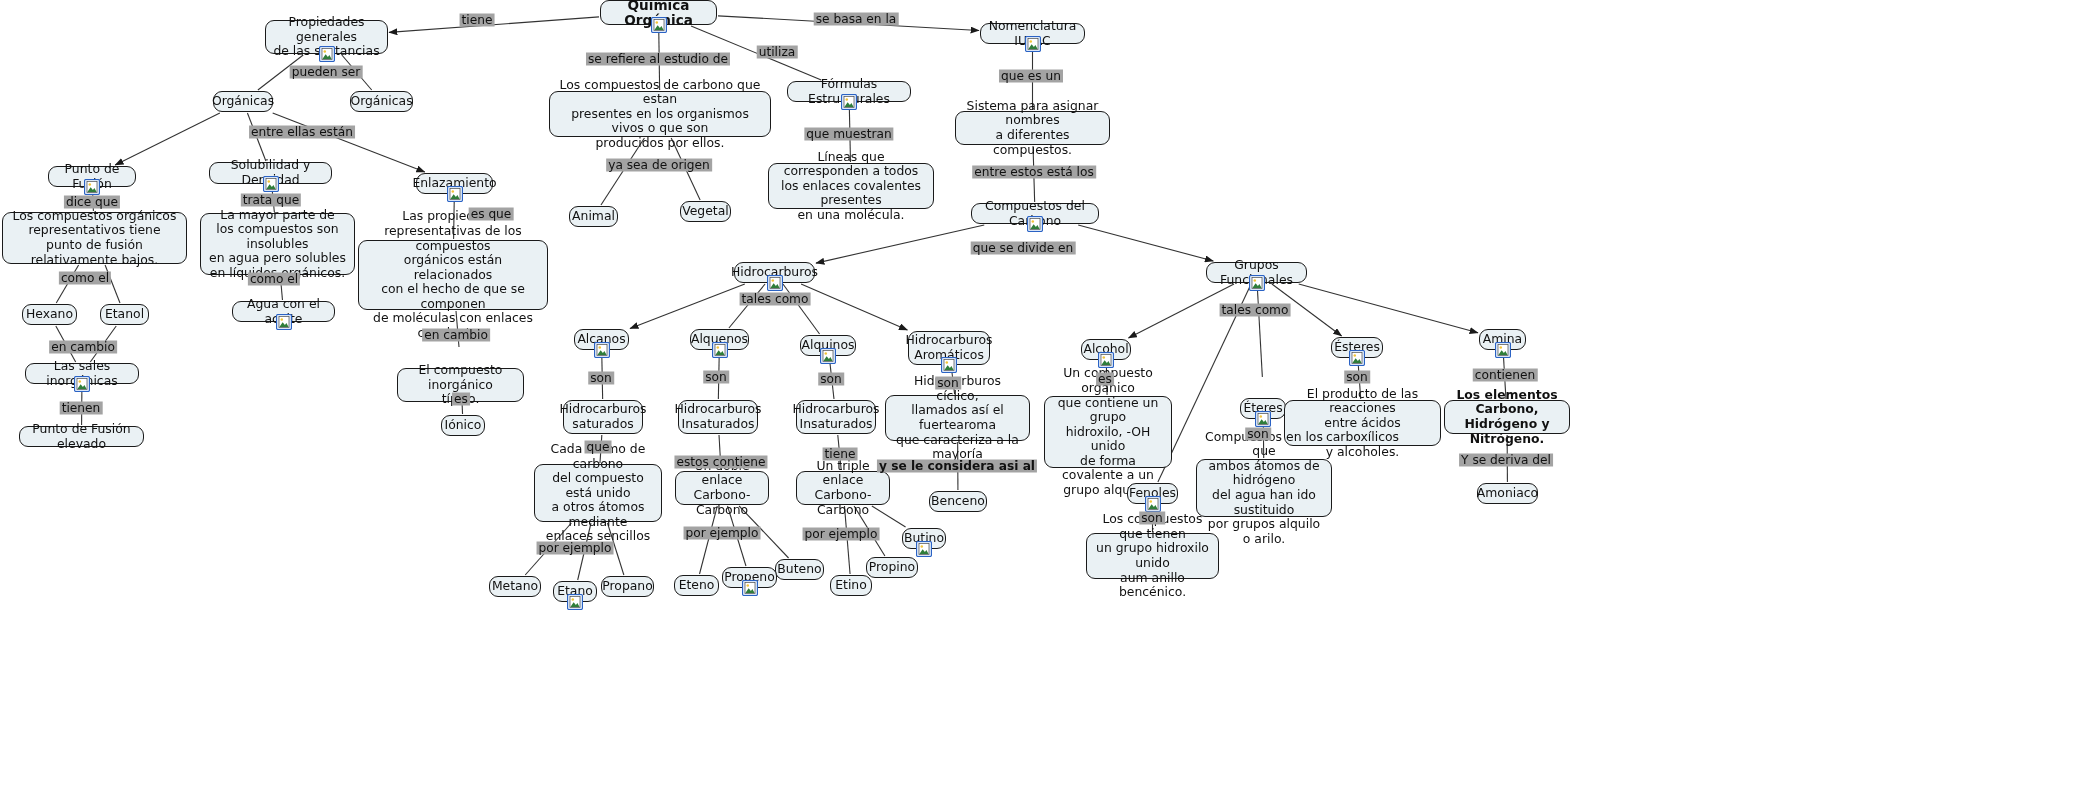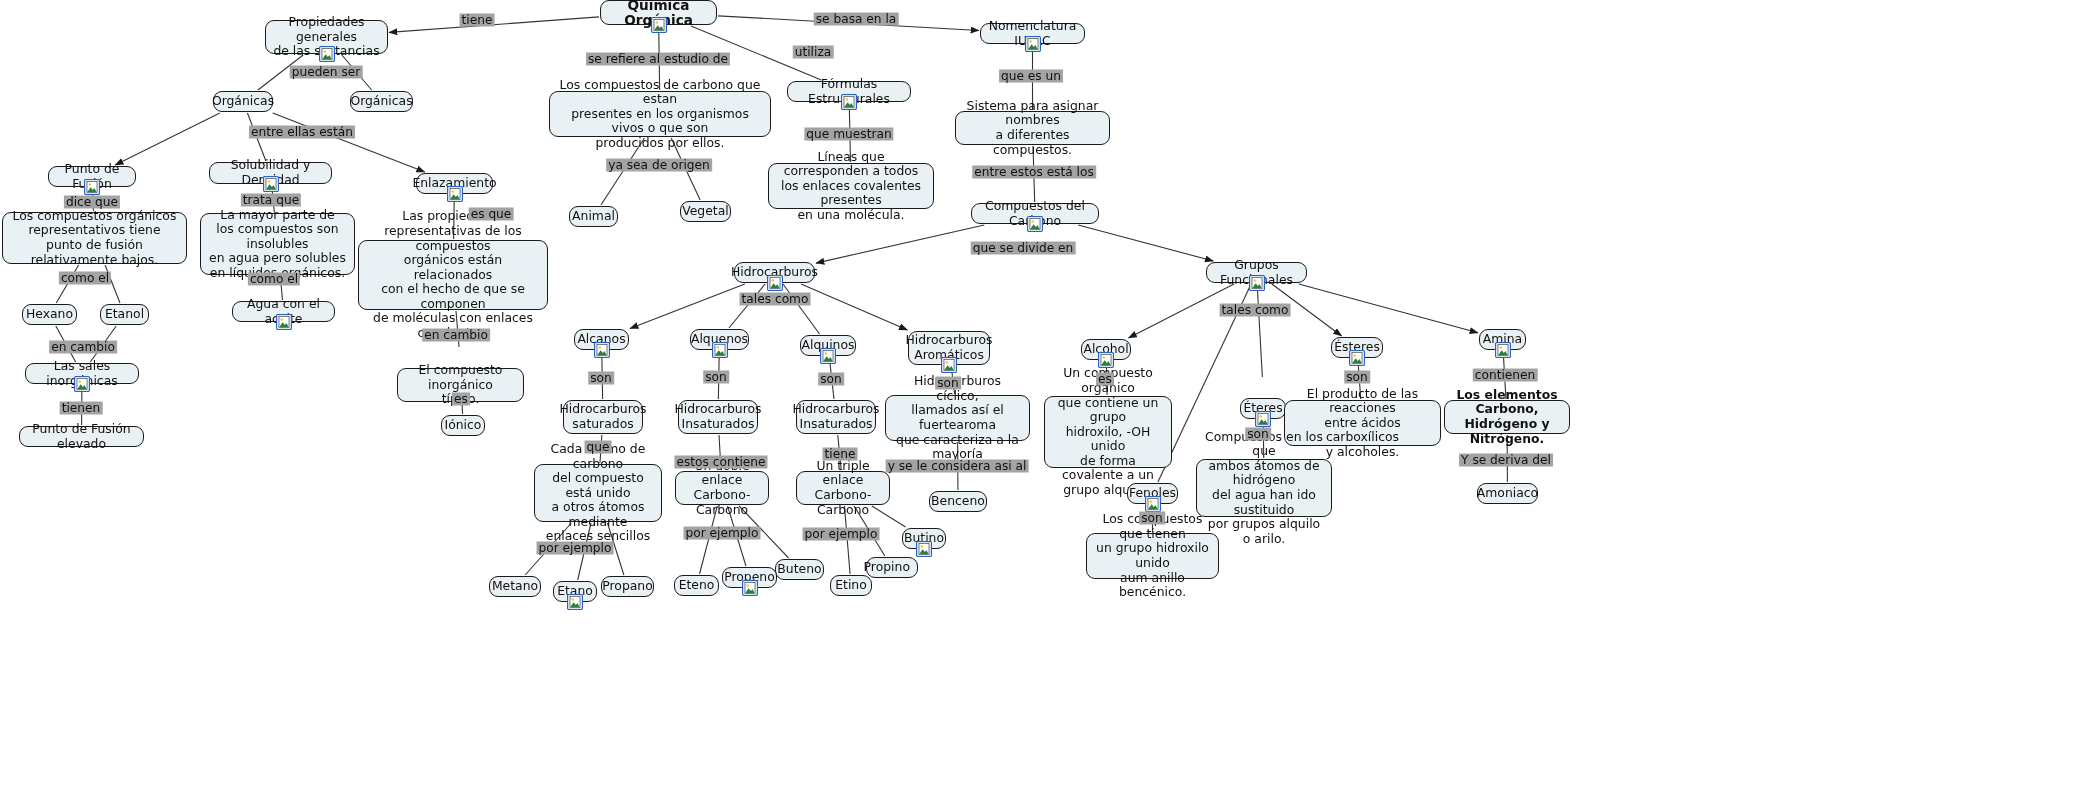--- a/index.html
+++ b/index.html
@@ -121,21 +121,21 @@
         <line x1="739.1165644171779" y1="506" x2="788.5644171779142" y2="558" stroke="#333333" stroke-width="1.1"></line>
         <line x1="844.4769230769231" y1="506" x2="850.0564102564102" y2="574" stroke="#333333" stroke-width="1.1"></line>
         <line x1="854.0943396226415" y1="506" x2="884.9119496855346" y2="556" stroke="#333333" stroke-width="1.1"></line>
         <line x1="871.8712871287129" y1="506" x2="905.5544554455446" y2="527" stroke="#333333" stroke-width="1.1"></line>
       </g>
   </svg>
   <div id="label-layer">
       <div class="lbl" style="left: 477px; top: 20px;">tiene</div>
       <div class="lbl" style="left: 856px; top: 19px;">se basa en la</div>
       <div class="lbl" style="left: 658px; top: 59px;">se refiere al estudio de</div>
-      <div class="lbl" style="left: 777px; top: 52px; margin-left: 36px;">utiliza</div>
+      <div class="lbl" style="left: 777px; top: 52px;">utiliza</div>
       <div class="lbl" style="left: 326px; top: 72px;">pueden ser</div>
       <div class="lbl" style="left: 1031px; top: 76px;">que es un</div>
       <div class="lbl" style="left: 302px; top: 132px;">entre ellas están</div>
       <div class="lbl" style="left: 849px; top: 134px;">que muestran</div>
       <div class="lbl" style="left: 659px; top: 165px;">ya sea de origen</div>
       <div class="lbl" style="left: 92px; top: 202px;">dice que</div>
       <div class="lbl" style="left: 271px; top: 200px;">trata que</div>
       <div class="lbl" style="left: 1034px; top: 172px;">entre estos está los</div>
       <div class="lbl" style="left: 455px; top: 214px; margin-left: 36px;">es que</div>
       <div class="lbl" style="left: 1023px; top: 248px;">que se divide en</div>
@@ -152,21 +152,21 @@
       <div class="lbl" style="left: 1105px; top: 379px;">es</div>
       <div class="lbl" style="left: 1357px; top: 377px;">son</div>
       <div class="lbl" style="left: 1505px; top: 375px;">contienen</div>
       <div class="lbl" style="left: 81px; top: 408px;">tienen</div>
       <div class="lbl" style="left: 461px; top: 399px;">es</div>
       <div class="lbl" style="left: 1258px; top: 434px;">son</div>
       <div class="lbl" style="left: 1506px; top: 460px;">Y se deriva del</div>
       <div class="lbl" style="left: 598px; top: 447px;">que</div>
       <div class="lbl" style="left: 721px; top: 462px;">estos contiene</div>
       <div class="lbl" style="left: 840px; top: 454px;">tiene</div>
-      <div class="lbl" style="left: 957px; top: 466px;">y se le considera asi al</div>
+      <div class="lbl" style="left: 957px; top: 466px; font-weight: bold;">y se le considera asi al</div>
       <div class="lbl" style="left: 1152px; top: 518px;">son</div>
       <div class="lbl" style="left: 575px; top: 548px;">por ejemplo</div>
       <div class="lbl" style="left: 722px; top: 533px;">por ejemplo</div>
       <div class="lbl" style="left: 841px; top: 534px;">por ejemplo</div>
     </div>
   <div id="node-layer">
       <div class="node bold" style="left: 600px; top: 0px; width: 117px; height: 25px;"><span>Química Orgánica</span><span class="badge"><svg viewBox="0 0 16 16" aria-hidden="true">
             <rect x="0.5" y="0.5" width="15" height="15" rx="1.5" fill="#d9e6f7" stroke="#2a62c4" stroke-width="1.1"></rect>
             <rect x="3" y="2.5" width="10" height="11" fill="#ffffff" stroke="#4a4a4a" stroke-width="0.7"></rect>
             <circle cx="5.8" cy="5.4" r="1.25" fill="#f2c438"></circle>
@@ -359,21 +359,21 @@
 enlaces sencillos</span></div>
       <div class="node" style="left: 1086px; top: 533px; width: 133px; height: 46px;"><span>Los compuestos que tienen
 un grupo hidroxilo unido
 aum anillo bencénico.</span></div>
       <div class="node" style="left: 902px; top: 528px; width: 44px; height: 21px;"><span>Butino</span><span class="badge"><svg viewBox="0 0 16 16" aria-hidden="true">
             <rect x="0.5" y="0.5" width="15" height="15" rx="1.5" fill="#d9e6f7" stroke="#2a62c4" stroke-width="1.1"></rect>
             <rect x="3" y="2.5" width="10" height="11" fill="#ffffff" stroke="#4a4a4a" stroke-width="0.7"></rect>
             <circle cx="5.8" cy="5.4" r="1.25" fill="#f2c438"></circle>
             <path d="M3.4 13 L6.6 8.2 L8.9 11 L10.4 9.1 L12.6 13 Z" fill="#2f7d3a"></path>
           </svg></span></div>
-      <div class="node" style="left: 866px; top: 557px; width: 52px; height: 21px; justify-content: flex-end;"><span>Propino</span></div>
+      <div class="node" style="left: 866px; top: 557px; width: 52px; height: 21px;"><span>Propino</span></div>
       <div class="node" style="left: 775px; top: 559px; width: 49px; height: 21px;"><span>Buteno</span></div>
       <div class="node" style="left: 722px; top: 567px; width: 55px; height: 21px;"><span>Propeno</span><span class="badge"><svg viewBox="0 0 16 16" aria-hidden="true">
             <rect x="0.5" y="0.5" width="15" height="15" rx="1.5" fill="#d9e6f7" stroke="#2a62c4" stroke-width="1.1"></rect>
             <rect x="3" y="2.5" width="10" height="11" fill="#ffffff" stroke="#4a4a4a" stroke-width="0.7"></rect>
             <circle cx="5.8" cy="5.4" r="1.25" fill="#f2c438"></circle>
             <path d="M3.4 13 L6.6 8.2 L8.9 11 L10.4 9.1 L12.6 13 Z" fill="#2f7d3a"></path>
           </svg></span></div>
       <div class="node" style="left: 674px; top: 575px; width: 45px; height: 21px;"><span>Eteno</span></div>
       <div class="node" style="left: 830px; top: 575px; width: 42px; height: 21px;"><span>Etino</span></div>
       <div class="node" style="left: 489px; top: 576px; width: 52px; height: 21px;"><span>Metano</span></div>

